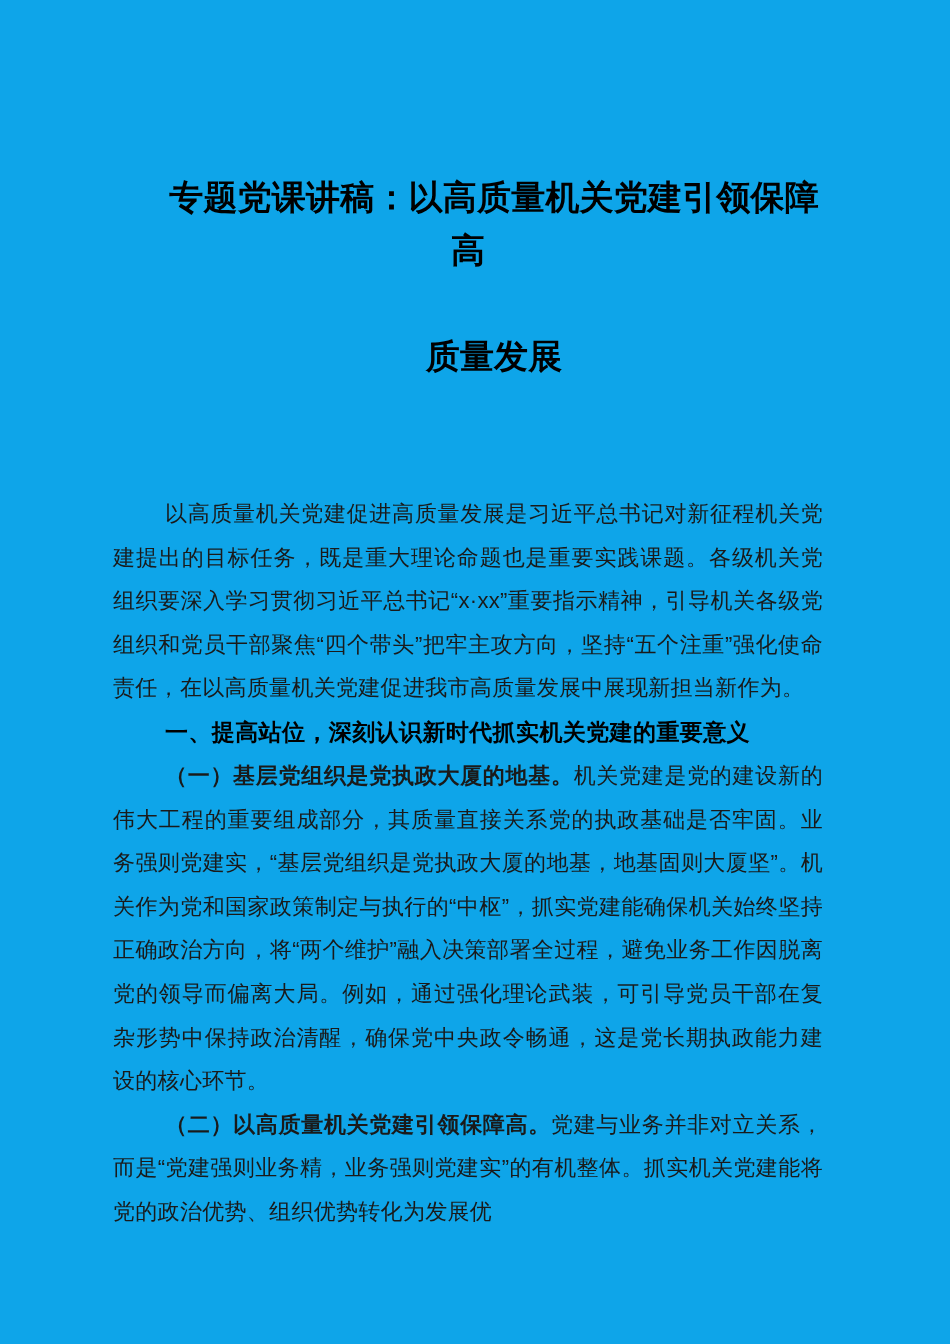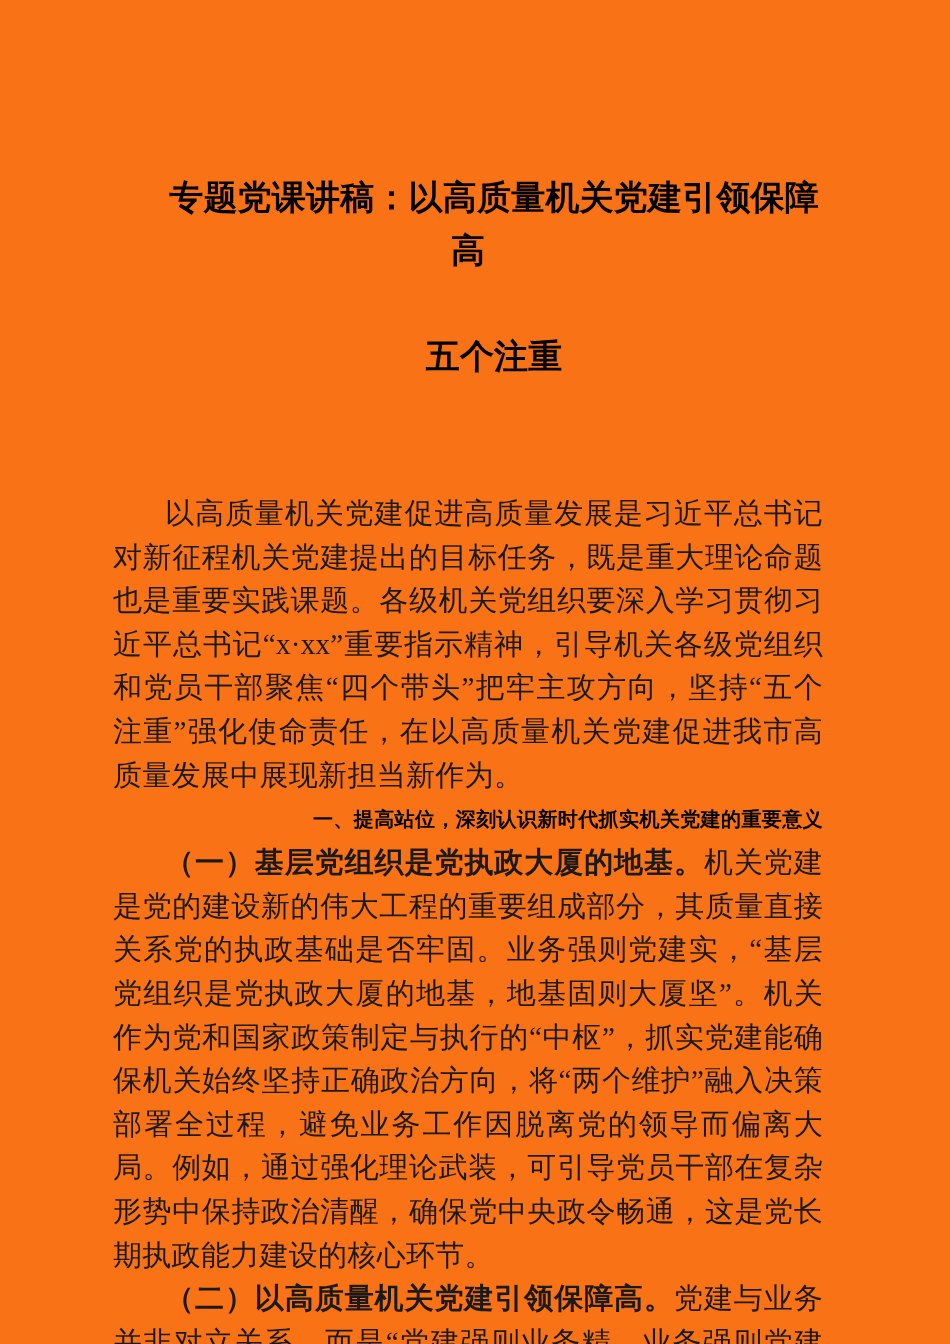--- a/index.html
+++ b/index.html
@@ -5,21 +5,21 @@
   html, body {
     margin: 0;
     padding: 0;
     background: #ffffff;
   }
 
   .page {
     position: relative;
     width: 950px;
     height: 1344px;
-    background: #f97316;
+    background: #0ea5e9;
     overflow: hidden;
     box-sizing: border-box;
   }
 
   .content {
     position: absolute;
     left: 113px;
     top: 0;
     width: 710px;
   }
@@ -35,34 +35,33 @@
     margin: 0;
     padding-top: 118px;
     letter-spacing: 0.2px;
     white-space: pre-wrap;
   }
 
   
   .h1-heading {
     font-family: "Liberation Sans", "DejaVu Sans", sans-serif;
     font-weight: bold;
-    font-size: 20px;
+    font-size: 23px;
     line-height: 44px;
     color: #000000;
     margin: 0;
     text-indent: 52px;
     letter-spacing: 0.4px;
     white-space: pre-wrap;
-    text-align: right;
   }
 
   
   .body-para {
-    font-family: Liberation Serif, serif;
-    font-size: 29px;
+    font-family: Liberation Sans, sans-serif;
+    font-size: 22px;
     line-height: 43.6px;
     color: #1a1a1a;
     margin: 0;
     text-indent: 52px;
     text-align: justify;
     text-justify: inter-character;
     letter-spacing: 0.3px;
     white-space: pre-wrap;
     word-break: break-all;
   }
@@ -75,21 +74,21 @@
   .spacer-title-body { height: 56px; }
 </style>
 </head>
 <body>
 
 <div class="page">
   <div class="content">
 
     <h1 class="doc-title">
       <span>专题党课讲稿：以高质量机关党建引领保障高</span><br>
-      <span>五个注重</span>
+      <span>质量发展</span>
     </h1>
 
     <div class="spacer-title-body"></div>
 
     <p class="body-para">以高质量机关党建促进高质量发展是习近平总书记对新征程机关党建提出的目标任务，既是重大理论命题也是重要实践课题。各级机关党组织要深入学习贯彻习近平总书记“x·xx”重要指示精神，引导机关各级党组织和党员干部聚焦“四个带头”把牢主攻方向，坚持“五个注重”强化使命责任，在以高质量机关党建促进我市高质量发展中展现新担当新作为。</p>
 
     <h2 class="h1-heading">一、提高站位，深刻认识新时代抓实机关党建的重要意义</h2>
 
     <p class="body-para"><span class="lead">（一）基层党组织是党执政大厦的地基。</span><span>机关党建是党的建设新的伟大工程的重要组成部分，其质量直接关系党的执政基础是否牢固。业务强则党建实，“基层党组织是党执政大厦的地基，地基固则大厦坚”。机关作为党和国家政策制定与执行的“中枢”，抓实党建能确保机关始终坚持正确政治方向，将“两个维护”融入决策部署全过程，避免业务工作因脱离党的领导而偏离大局。例如，通过强化理论武装，可引导党员干部在复杂形势中保持政治清醒，确保党中央政令畅通，这是党长期执政能力建设的核心环节。</span></p>
 

